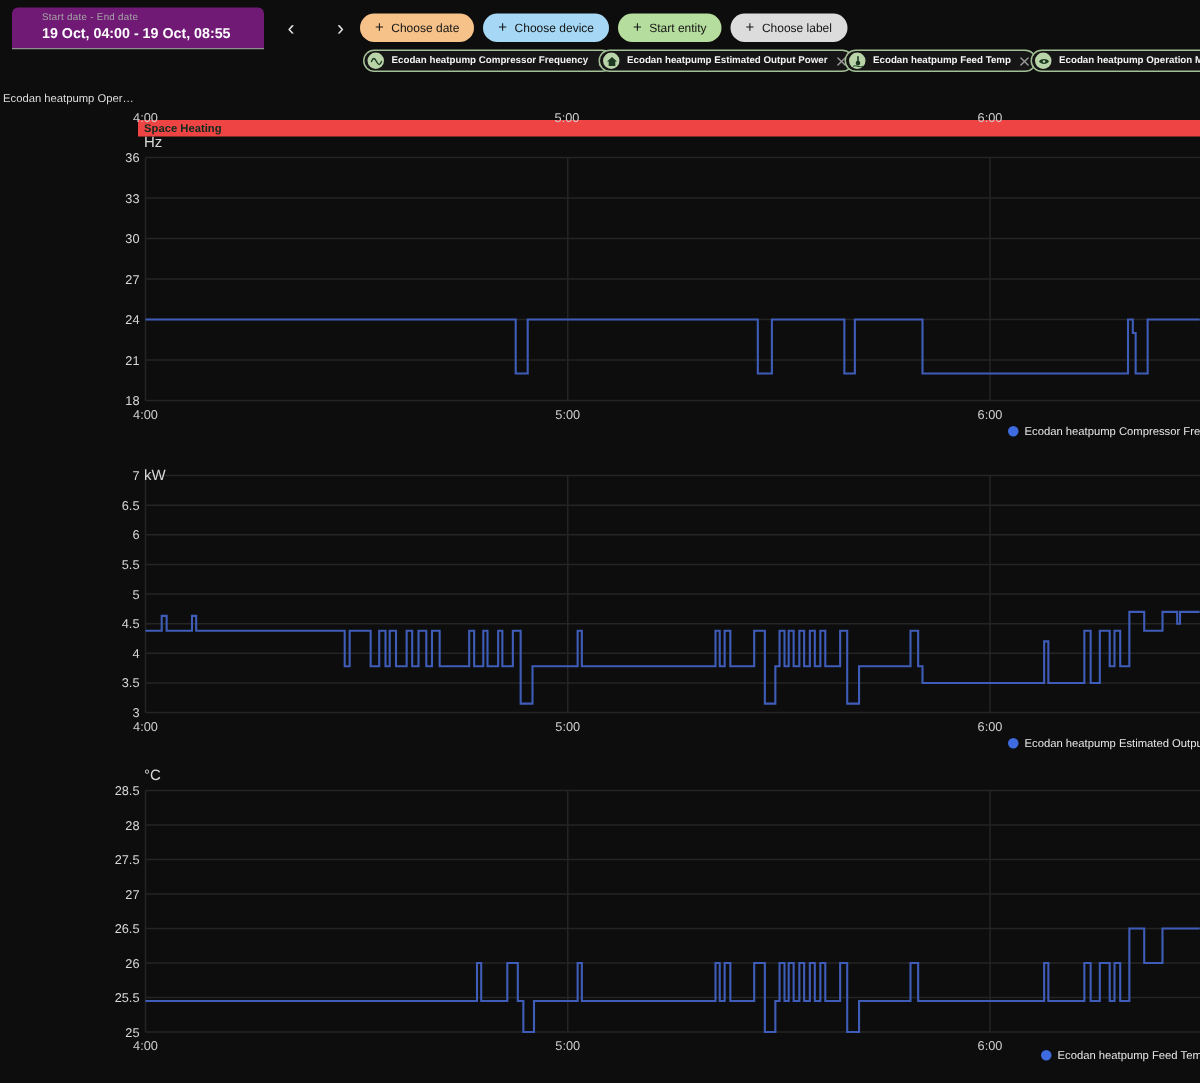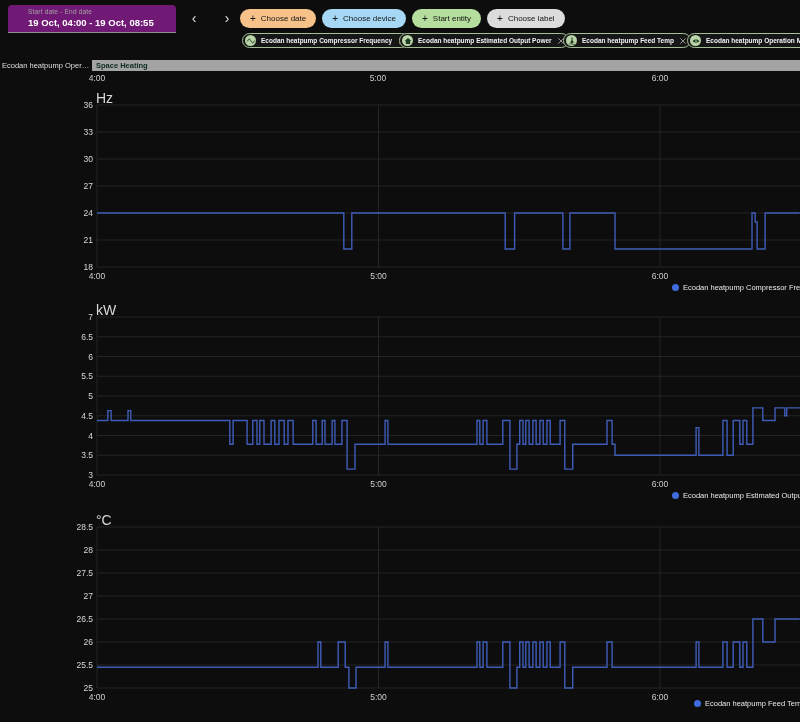--- a/index.html
+++ b/index.html
@@ -31,21 +31,21 @@
   .elabel{font-size:6.5px;font-weight:bold;color:#f2f2f2;margin:0 5px;}
   .eclose{width:9px;height:9px;display:flex;align-items:center;justify-content:center;cursor:pointer;flex:0 0 9px;}
   
   .tl-label{left:2px;top:60px;width:89px;height:11px;line-height:11px;font-size:7.5px;color:#dedede;
             overflow:hidden;text-overflow:ellipsis;white-space:nowrap;}
   .tl-bar{left:92px;top:60px;width:708px;height:11px;line-height:11px;font-size:7.5px;font-weight:600;
           padding-left:4px;box-sizing:border-box;color:#0d2b1f;cursor:pointer;overflow:hidden;white-space:nowrap;}
   .tl-tick{top:73px;transform:translateX(-50%);font-size:8.5px;color:#cfcfcf;position:absolute;z-index:2;}
   
   #charts-svg{position:absolute;left:0;top:0;z-index:1;}
-  .unit{position:absolute;left:96px;font-size:14px;color:#d8d8d8;z-index:2;}
+  .unit{position:absolute;left:96px;font-size:10px;color:#d8d8d8;z-index:2;}
   .legend{position:absolute;display:flex;align-items:center;gap:4px;z-index:2;cursor:pointer;white-space:nowrap;}
   .dot{width:7px;height:7px;border-radius:50%;flex:0 0 7px;}
   .ltext{font-size:7.5px;color:#e8e8e8;}
 </style>
 </head>
 <body>
 
 <div class="app">
 
   <div class="hdr datebox">
@@ -120,21 +120,21 @@
       <svg viewBox="0 0 12 12" width="8" height="8">
           <path d="M1,6 C3,2.8 9,2.8 11,6 C9,9.2 3,9.2 1,6 Z" fill="#1c3a20"></path>
           <circle cx="6" cy="6" r="1.3" fill="#b9d4a8"></circle>
         </svg>
     </span>
     <span class="elabel">Ecodan heatpump Operation Mode</span>
 
   </div>
 
   <div class="hdr tl-label">Ecodan heatpump Operation Mode</div>
-  <div class="hdr tl-bar" id="tl-bar" style="background: #a3a3a3;">
+  <div class="hdr tl-bar" id="tl-bar" style="background: #ef4444; margin-top: 20px;">
     <span>Space Heating</span>
   </div>
   <span class="tl-tick" style="left:97px">4:00</span>
   <span class="tl-tick" style="left:378px">5:00</span>
   <span class="tl-tick" style="left:660px">6:00</span>
 
   <svg id="charts-svg" width="800" height="722">
       <line x1="97" x2="800" y1="267" y2="267" stroke="#252525" stroke-width="1"></line>
       <text x="93" y="270" text-anchor="end" fill="#d8d8d8" font-size="8.5" font-family="Liberation Sans, sans-serif">18</text>
       <line x1="97" x2="800" y1="240" y2="240" stroke="#252525" stroke-width="1"></line>
@@ -200,21 +200,21 @@
       <line x1="97" x2="97" y1="527" y2="688" stroke="#252525" stroke-width="1"></line>
       <text x="97" y="700" text-anchor="middle" fill="#cfcfcf" font-size="8.5" font-family="Liberation Sans, sans-serif">4:00</text>
       <line x1="378.502" x2="378.502" y1="527" y2="688" stroke="#252525" stroke-width="1"></line>
       <text x="378.502" y="700" text-anchor="middle" fill="#cfcfcf" font-size="8.5" font-family="Liberation Sans, sans-serif">5:00</text>
       <line x1="660.004" x2="660.004" y1="527" y2="688" stroke="#252525" stroke-width="1"></line>
       <text x="660.004" y="700" text-anchor="middle" fill="#cfcfcf" font-size="8.5" font-family="Liberation Sans, sans-serif">6:00</text>
       <path d="M97.0,667.3L318.0,667.3L318.0,642.0L320.8,642.0L320.8,667.3L338.2,667.3L338.2,642.0L345.2,642.0L345.2,667.3L348.9,667.3L348.9,688.0L356.0,688.0L356.0,667.3L385.1,667.3L385.1,642.0L387.9,642.0L387.9,667.3L477.0,667.3L477.0,642.0L479.8,642.0L479.8,667.3L483.1,667.3L483.1,642.0L486.9,642.0L486.9,667.3L502.8,667.3L502.8,642.0L509.9,642.0L509.9,688.0L516.9,688.0L516.9,667.3L519.7,667.3L519.7,642.0L523.0,642.0L523.0,667.3L525.8,667.3L525.8,642.0L529.1,642.0L529.1,667.3L532.9,667.3L532.9,642.0L536.1,642.0L536.1,667.3L539.9,667.3L539.9,642.0L543.2,642.0L543.2,667.3L546.9,667.3L546.9,642.0L550.2,642.0L550.2,667.3L560.1,667.3L560.1,642.0L564.8,642.0L564.8,688.0L572.7,688.0L572.7,667.3L607.0,667.3L607.0,642.0L612.1,642.0L612.1,667.3L696.1,667.3L696.1,642.0L698.9,642.0L698.9,667.3L722.9,667.3L722.9,642.0L727.1,642.0L727.1,667.3L733.2,667.3L733.2,642.0L739.8,642.0L739.8,667.3L743.0,667.3L743.0,642.0L746.8,642.0L746.8,667.3L752.9,667.3L752.9,619.0L762.8,619.0L762.8,642.0L775.0,642.0L775.0,619.0L799.8,619.0" fill="none" stroke="#3f5db8" stroke-width="1.4" stroke-linejoin="miter"></path>
     </svg>
 
   <div class="unit" style="top:90px">Hz</div>
-  <div class="unit" style="top:302px">kW</div>
+  <div class="unit" style="top:312px">kW</div>
   <div class="unit" style="top:512px">°C</div>
 
   <div class="legend" style="top:283px;left:672px">
     <span class="dot" style="background: rgb(62, 108, 224);"></span>
     <span class="ltext">Ecodan heatpump Compressor Frequency</span>
   </div>
   <div class="legend" style="top:491px;left:672px">
     <span class="dot" style="background: rgb(62, 108, 224);"></span>
     <span class="ltext">Ecodan heatpump Estimated Output Power</span>
   </div>

